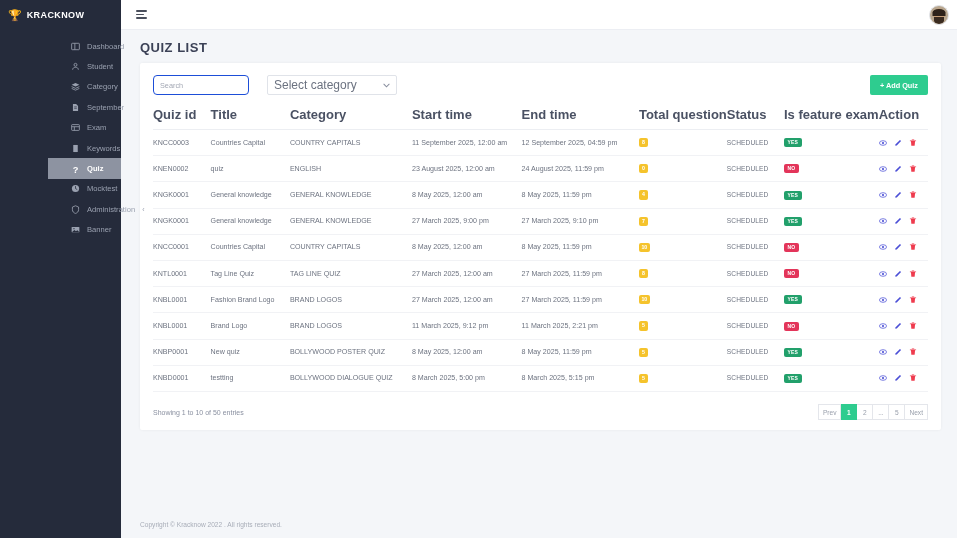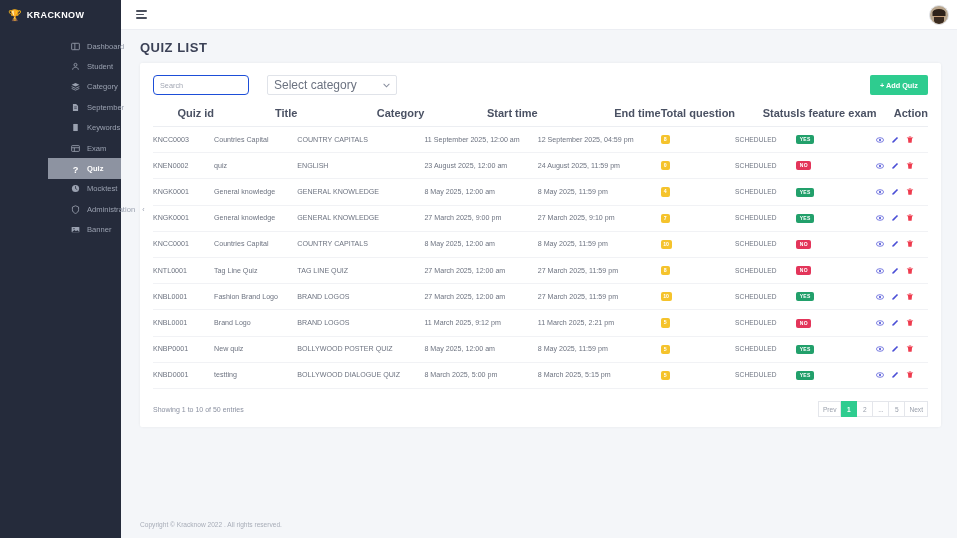--- a/index.html
+++ b/index.html
@@ -125,22 +125,22 @@
     border: none; border-radius: 2px;
     height: 20px; padding: 0 10px;
     font-size: 7.3px; font-weight: bold;
     cursor: pointer;
     font-family: "Liberation Sans", sans-serif;
   }
 
   
   table { width: 100%; border-collapse: collapse; }
   thead th {
-    text-align: right;
-    font-size: 11px; font-weight: bold; color: #4a5163;
+    text-align: left;
+    font-size: 13px; font-weight: bold; color: #4a5163;
     padding: 0 0 7px 0;
     border-bottom: 1px solid #eceef2;
     white-space: nowrap;
   }
   tbody td {
     font-size: 7.1px; color: #6d7380;
     padding: 8px 0 8px 0;
     border-bottom: 1px solid #f1f2f5;
     white-space: nowrap;
     vertical-align: middle;
@@ -243,33 +243,33 @@
             <svg width="9" height="9" viewBox="0 0 14 14">
               <path d="M3 1.5h5l3 3v8H3z" fill="currentColor"></path>
               <path d="M5 6h4M5 8.3h4" stroke="#252b3b" stroke-width="1"></path>
             </svg>
           </span>
           <span>September</span>
         </div>
         <div class="nav-item">
           <span class="nav-ico">
             <svg width="9" height="9" viewBox="0 0 14 14">
-              <path d="M3.5 1.5h7v11h-7z" fill="currentColor"></path>
-            </svg>
-          </span>
-          <span>Keywords</span>
-        </div>
-        <div class="nav-item">
-          <span class="nav-ico">
-            <svg width="9" height="9" viewBox="0 0 14 14">
               <rect x="1" y="2.5" width="12" height="9" rx="1" fill="none" stroke="currentColor" stroke-width="1.3"></rect>
               <path d="M1 5.8h12M5.2 5.8v5.7" stroke="currentColor" stroke-width="1.3"></path>
             </svg>
           </span>
           <span>Exam</span>
+        </div>
+        <div class="nav-item">
+          <span class="nav-ico">
+            <svg width="9" height="9" viewBox="0 0 14 14">
+              <path d="M3.5 1.5h7v11h-7z" fill="currentColor"></path>
+            </svg>
+          </span>
+          <span>Keywords</span>
         </div>
         <div class="nav-item active">
           <span class="nav-ico">
             <svg width="9" height="10" viewBox="0 0 12 14">
               <text x="6" y="12" font-size="13" font-weight="bold" text-anchor="middle" fill="currentColor" font-family="Liberation Sans, sans-serif">?</text>
             </svg>
           </span>
           <span>Quiz</span>
         </div>
         <div class="nav-item">

